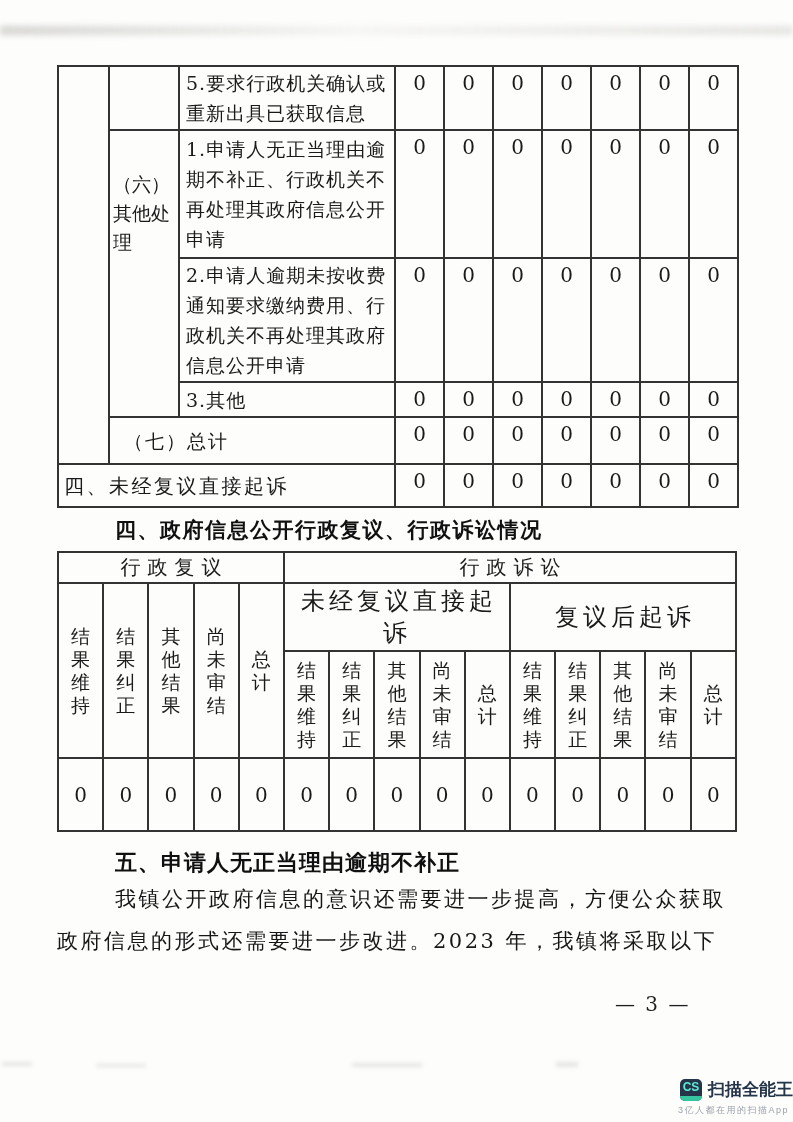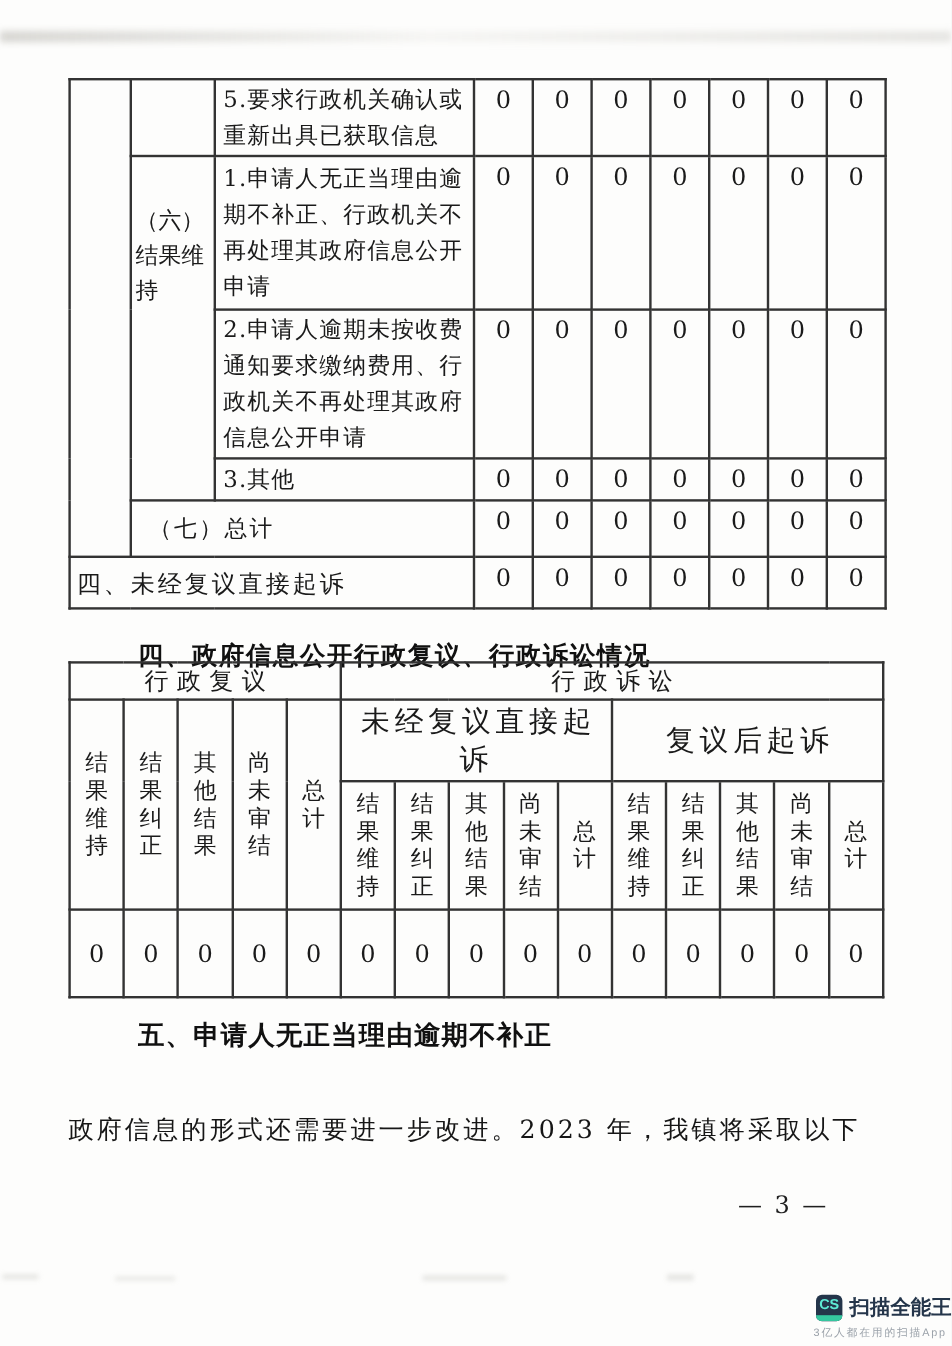--- a/index.html
+++ b/index.html
@@ -33,21 +33,21 @@
   .ghead { font-size:20px; text-align:center; vertical-align:middle;
            letter-spacing:7px; text-indent:7px; }
   .ghead.sub { font-size:24px; letter-spacing:4px; text-indent:4px; }
   .vhead { text-align:center; vertical-align:middle; padding:2px 0; }
   .vtxt  { display:inline-block; width:21px; font-size:19px; line-height:23px;
            word-break:break-all; text-align:center; }
   .num2 { font-size:20px; text-align:center; vertical-align:middle; }
 
   
   .h-sans { font-family:"Liberation Sans", sans-serif; font-weight:bold; }
-  #sec4-title { position:absolute; left:115px; top:516px; font-size:21px; letter-spacing:1.5px; color:#101010; white-space:nowrap;margin-top:16px; }
+  #sec4-title { position:absolute; left:115px; top:516px; font-size:21px; letter-spacing:1.5px; color:#101010; white-space:nowrap; }
   #sec5-title { position:absolute; left:115px; top:848px; font-size:22px; letter-spacing:1px; color:#101010; white-space:nowrap; }
   .bodyline { position:absolute; font-size:21px; letter-spacing:2.5px; color:#161616; white-space:nowrap; }
   #pline1 { left:115px; top:885px; }
   #pline2 { left:57px; top:927px; }
 
   #pagenum { position:absolute; left:615px; top:992px; font-size:20px; letter-spacing:2px; color:#1f1f1f; }
 
   
   #wm { position:absolute; left:680px; top:1078px; }
   .wm-row { display:flex; align-items:center; }
@@ -89,21 +89,21 @@
       <td class="lbl">5.要求行政机关确认或重新出具已获取信息</td>
       <td class="num">0</td>
       <td class="num">0</td>
       <td class="num">0</td>
       <td class="num">0</td>
       <td class="num">0</td>
       <td class="num">0</td>
       <td class="num">0</td>
     </tr>
     <tr style="height:128px">
-      <td rowspan="3" class="grp">（六）结果维持</td>
+      <td rowspan="3" class="grp">（六）其他处理</td>
       <td class="lbl">1.申请人无正当理由逾期不补正、行政机关不再处理其政府信息公开申请</td>
       <td class="num">0</td>
       <td class="num">0</td>
       <td class="num">0</td>
       <td class="num">0</td>
       <td class="num">0</td>
       <td class="num">0</td>
       <td class="num">0</td>
     </tr>
     <tr style="height:121px">
@@ -209,20 +209,21 @@
       <td class="num2">0</td>
       <td class="num2">0</td>
       <td class="num2">0</td>
       <td class="num2">0</td>
       <td class="num2">0</td>
     </tr>
   </tbody>
     </table>
 
   <div id="sec5-title" class="h-sans">五、申请人无正当理由逾期不补正</div>
+  <div id="pline1" class="bodyline">我镇公开政府信息的意识还需要进一步提高，方便公众获取</div>
   <div id="pline2" class="bodyline">政府信息的形式还需要进一步改进。2023 年，我镇将采取以下</div>
 
   <div id="pagenum">— 3 —</div>
 
   <div class="sm-dot" style="left:2px;top:1062px;width:30px;height:4px;"></div>
   <div class="sm-dot" style="left:96px;top:1064px;width:50px;height:3px;"></div>
   <div class="sm-dot" style="left:352px;top:1063px;width:70px;height:4px;"></div>
   <div class="sm-dot" style="left:556px;top:1062px;width:22px;height:5px;"></div>
 
   <div id="wm">

